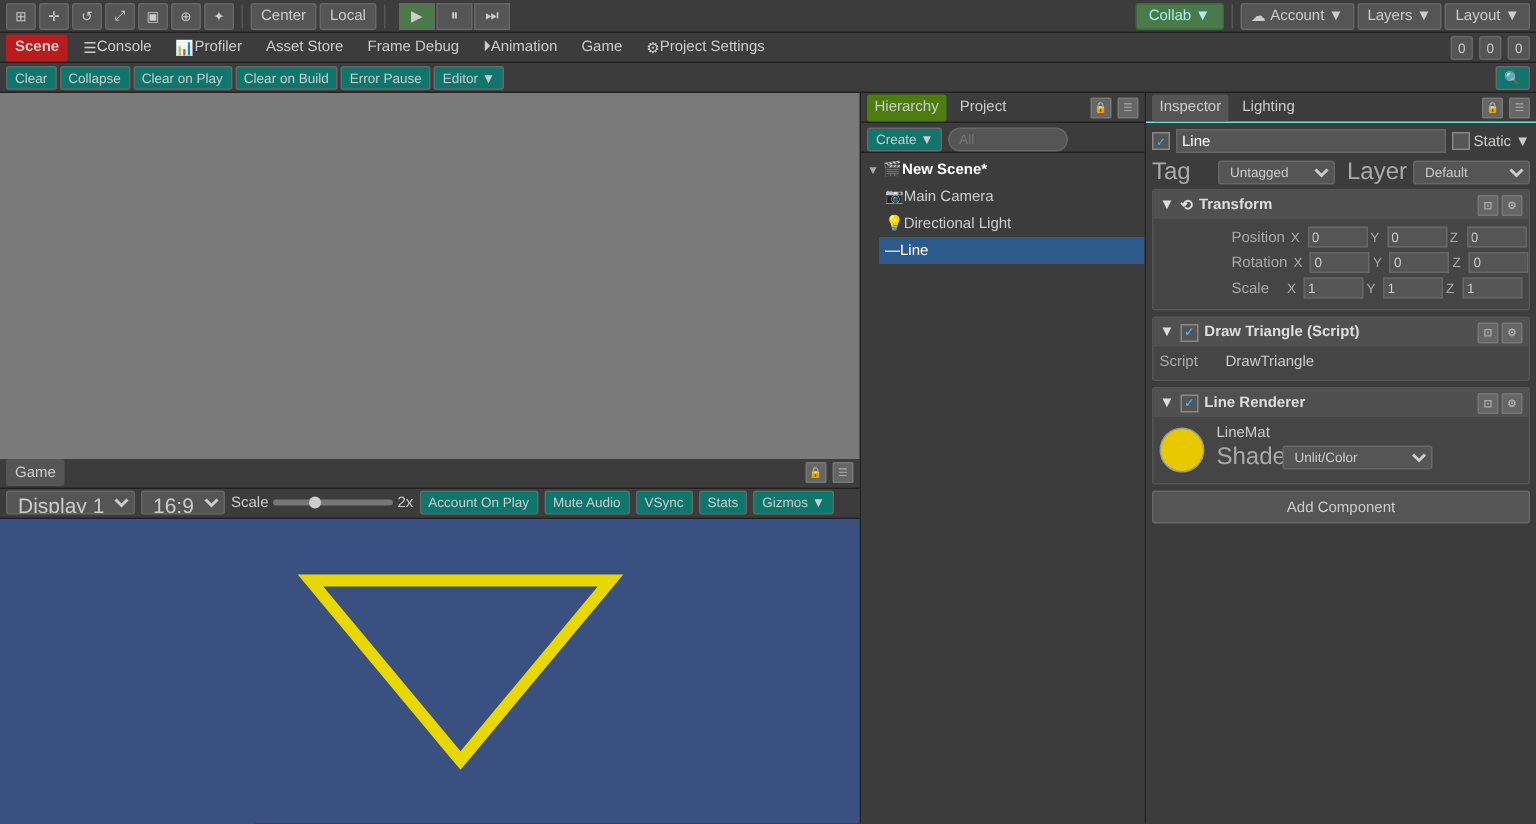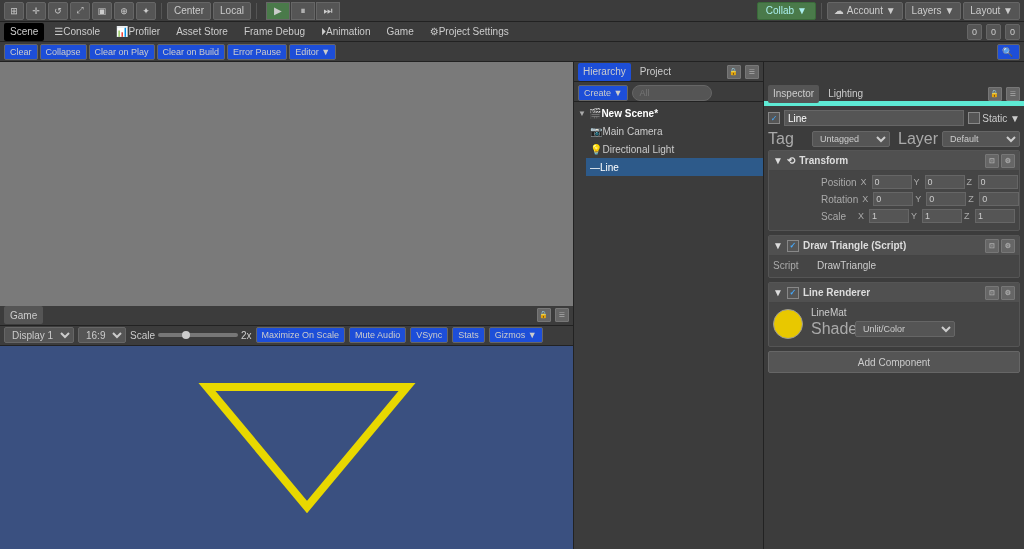--- a/index.html
+++ b/index.html
@@ -85,35 +85,35 @@
     }
     .tab-btn {
       height: 18px;
       display: flex; align-items: center;
       padding: 0 6px;
       font-size: 10px; color: #ccc;
       cursor: pointer;
       border-radius: 2px;
       white-space: nowrap;
     }
-    .tab-btn.active { background: #000000; }
+    .tab-btn.active { background: #b91c1c; font-weight: bold; }
 
     
     .third-toolbar {
       height: 20px;
       background: #3c3c3c;
       display: flex;
       align-items: center;
       border-bottom: 1px solid #222;
       padding: 0 4px;
       gap: 2px;
     }
     .small-btn {
       height: 16px;
-      background: #1d4ed8;
+      background: #0f766e;
       border: 1px solid #666;
       border-radius: 2px;
       padding: 0 5px;
       font-size: 9px; color: #ccc;
       cursor: pointer;
       display: flex; align-items: center;
     }
 
     
     .main-layout {
@@ -165,21 +165,21 @@
       border-bottom: 1px solid #222;
       padding: 0 4px;
       gap: 4px;
     }
     .game-select {
       height: 16px;
       background: #555;
       border: 1px solid #666;
       border-radius: 2px;
       color: #ccc;
-      font-size: 10px;
+      font-size: 14px;
       padding: 0 3px;
       cursor: pointer;
     }
     .game-view {
       flex: 1;
       background: #3a5080;
       position: relative;
       display: flex;
       align-items: center;
       justify-content: center;
@@ -202,21 +202,21 @@
       padding: 0 4px;
       gap: 4px;
     }
     .hier-tab {
       font-size: 10px; color: #ccc;
       padding: 0 5px;
       height: 18px;
       display: flex; align-items: center;
       cursor: pointer;
     }
-    .hier-tab.active { background: #1d4ed8; border-radius: 2px; }
+    .hier-tab.active { background: #4d7c0f; border-radius: 2px; }
     .hierarchy-toolbar {
       height: 20px;
       background: #3c3c3c;
       display: flex;
       align-items: flex-end;
       border-bottom: 1px solid #222;
       padding: 0 4px;
       gap: 4px;
     }
     .hierarchy-content {
@@ -244,24 +244,23 @@
       width: 260px;
       background: #3c3c3c;
       display: flex;
       flex-direction: column;
     }
     .inspector-tab-bar {
       height: 20px;
       background: #3c3c3c;
       display: flex;
       align-items: center;
-      border-bottom: 5px solid #5eead4;
-      padding: 0 4px;
-      gap: 4px;
-      margin-top: 24px;
+      border-bottom: 1px solid #5eead4;
+      padding: 0 4px;
+      gap: 4px;
     }
     .insp-tab {
       font-size: 10px; color: #ccc;
       padding: 0 5px;
       height: 18px;
       display: flex; align-items: center;
       cursor: pointer;
     }
     .insp-tab.active { background: #555; border-radius: 2px; }
     .inspector-content {
@@ -564,21 +563,21 @@
         <select class="game-select">
           <option>16:9</option>
         </select>
         <div style="display:flex; align-items:center; gap:3px; font-size:10px; color:#ccc;">
           <span>Scale</span>
           <div class="scale-slider">
             <div class="scale-thumb"></div>
           </div>
           <span>2x</span>
         </div>
-        <div class="small-btn">Maximize On Scale</div>
+        <div class="small-btn">Account On Play</div>
         <div class="small-btn">Mute Audio</div>
         <div class="small-btn">VSync</div>
         <div class="small-btn">Stats</div>
         <div class="small-btn">Gizmos ▼</div>
       </div>
 
       <div class="game-view">
         <svg width="280" height="200">
 
           <polygon points="60,40 260,40 160,160" fill="none" stroke="#e8d800" stroke-width="8"></polygon>

